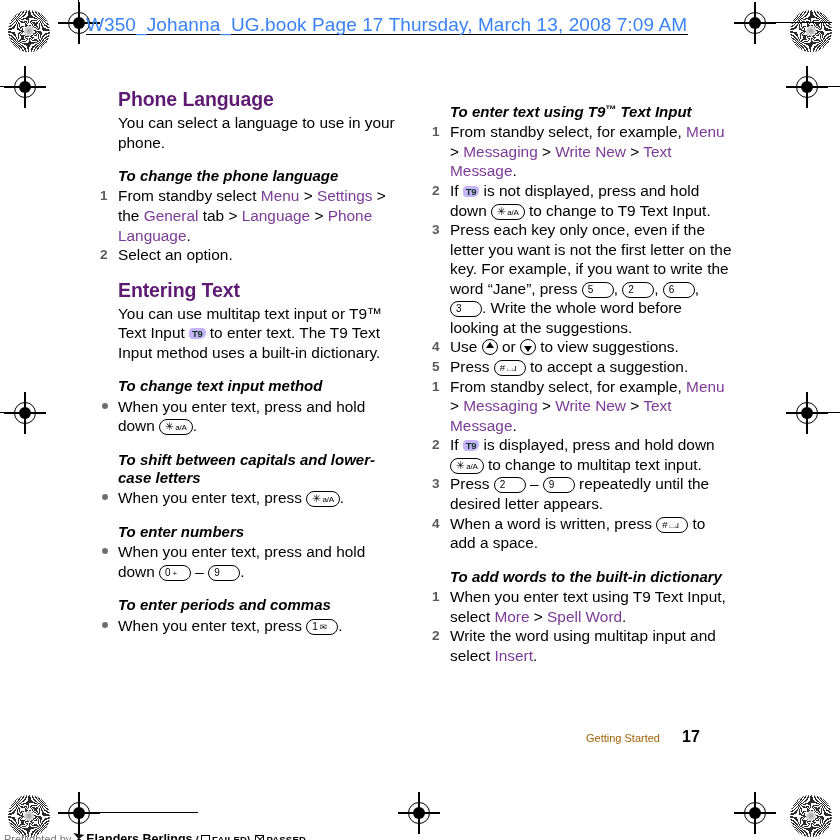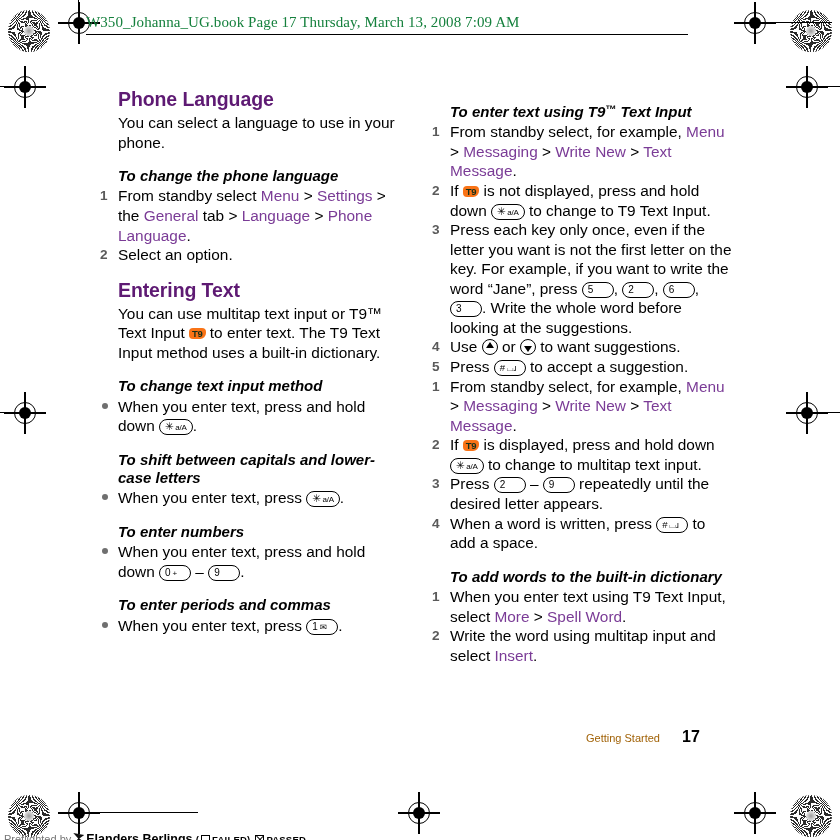--- a/index.html
+++ b/index.html
@@ -35,22 +35,22 @@
     position:absolute;left:11px;top:11px;width:12px;height:12px;
     border-radius:50%;background:#000;
   }
   .reg .vl{position:absolute;left:16.2px;top:-4px;width:1.6px;height:42px;background:#000;}
   .reg .hl{position:absolute;top:16.2px;left:-4px;height:1.6px;width:42px;background:#000;}
   .cropline{position:absolute;background:#000;}
 
   
   .pageheader{
     position:absolute;left:86px;top:14px;
-    font-family:Liberation Serif, serif;
-    font-size:15px;color:#15803d;white-space:nowrap;letter-spacing:.1px;
+    font-family:Liberation Sans, sans-serif;
+    font-size:19px;color:#3b82f6;white-space:nowrap;letter-spacing:.1px;
   }
   .hdr-rule{position:absolute;left:86px;top:34px;width:602px;height:1.2px;background:#000;}
   .hdr-rule-r{position:absolute;left:772px;top:22px;width:60px;height:1.2px;background:#000;}
 
   
   .col{position:absolute;top:88px;width:300px;}
   .col-left{left:100px;}
   .col-right{left:432px;}
 
   h1.sect{
@@ -129,21 +129,21 @@
   .navkey .tri{
     position:absolute;left:50%;top:50%;
     width:0;height:0;margin-left:-4px;
     border-left:4px solid transparent;border-right:4px solid transparent;
   }
   .navkey.up .tri{margin-top:-5px;border-bottom:6px solid #000;}
   .navkey.down .tri{margin-top:-1px;border-top:6px solid #000;}
 
   .t9badge{
     display:inline-block;
-    background:#f97316;
+    background:#c4b5fd;
     color:#15301b;
     border-radius:4px 4px 6px 4px;
     font-size:9.5px;font-weight:bold;
     padding:1px 3px 0 3px;
     line-height:10px;
     vertical-align:1px;
     letter-spacing:-.3px;
   }
 
   
@@ -291,21 +291,21 @@
 
 <div class="col col-right">
 
   <h2 class="proc t9">
     <span>To enter text using T9</span><span class="tm">™</span><span> Text Input</span>
   </h2>
   <ol class="steps">
       <li><span class="num">1</span><span class="">From standby select, for example, </span><span class="lnk">Menu</span><span class="sep"> &gt; </span><span class="lnk">Messaging</span><span class="sep"> &gt; </span><span class="lnk">Write New</span><span class="sep"> &gt; </span><span class="lnk">Text Message</span><span class="">.</span></li>
       <li><span class="num">2</span><span class="">If </span><span class="t9badge">T9</span><span class=""> is not displayed, press and hold down </span><span class="keycap"><span class="star">✳</span><span class="sub"> a/A</span></span><span class=""> to change to T9 Text Input.</span></li>
       <li><span class="num">3</span><span class="">Press each key only once, even if the letter you want is not the first letter on the key. For example, if you want to write the word “Jane”, press </span><span class="keycap"><span class="dig">5</span></span><span class="">, </span><span class="keycap"><span class="dig">2</span></span><span class="">, </span><span class="keycap"><span class="dig">6</span></span><span class="">, </span><span class="keycap"><span class="dig">3</span></span><span class="">. Write the whole word before looking at the suggestions.</span></li>
-      <li><span class="num">4</span><span class="">Use </span><span class="navkey up"><span class="tri"></span></span><span class=""> or </span><span class="navkey down"><span class="tri"></span></span><span class=""> to want suggestions.</span></li>
+      <li><span class="num">4</span><span class="">Use </span><span class="navkey up"><span class="tri"></span></span><span class=""> or </span><span class="navkey down"><span class="tri"></span></span><span class=""> to view suggestions.</span></li>
       <li><span class="num">5</span><span class="">Press </span><span class="keycap"><span class="hash">#</span><span class="spc"> ⌴ɹ</span></span><span class=""> to accept a suggestion.</span></li>
     </ol>
 
   <ol class="steps">
       <li><span class="num">1</span><span class="">From standby select, for example, </span><span class="lnk">Menu</span><span class="sep"> &gt; </span><span class="lnk">Messaging</span><span class="sep"> &gt; </span><span class="lnk">Write New</span><span class="sep"> &gt; </span><span class="lnk">Text Message</span><span class="">.</span></li>
       <li><span class="num">2</span><span class="">If </span><span class="t9badge">T9</span><span class=""> is displayed, press and hold down </span><span class="keycap"><span class="star">✳</span><span class="sub"> a/A</span></span><span class=""> to change to multitap text input.</span></li>
       <li><span class="num">3</span><span class="">Press </span><span class="keycap"><span class="dig">2</span></span><span class=""> – </span><span class="keycap"><span class="dig">9</span></span><span class=""> repeatedly until the desired letter appears.</span></li>
       <li><span class="num">4</span><span class="">When a word is written, press </span><span class="keycap"><span class="hash">#</span><span class="spc"> ⌴ɹ</span></span><span class=""> to add a space.</span></li>
     </ol>
 

